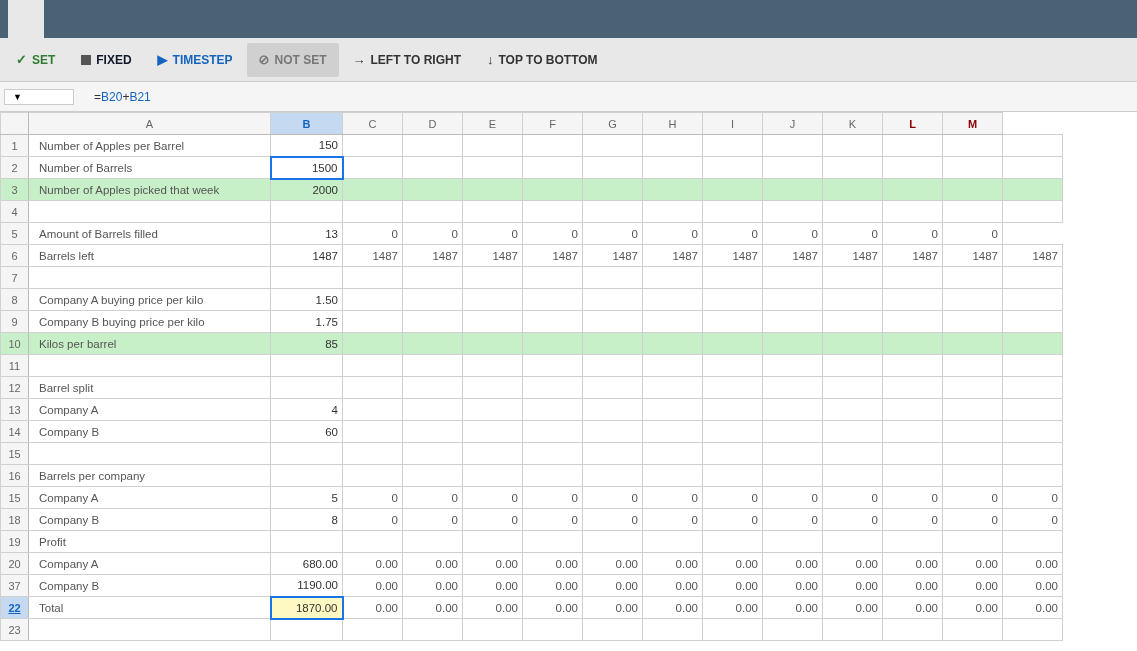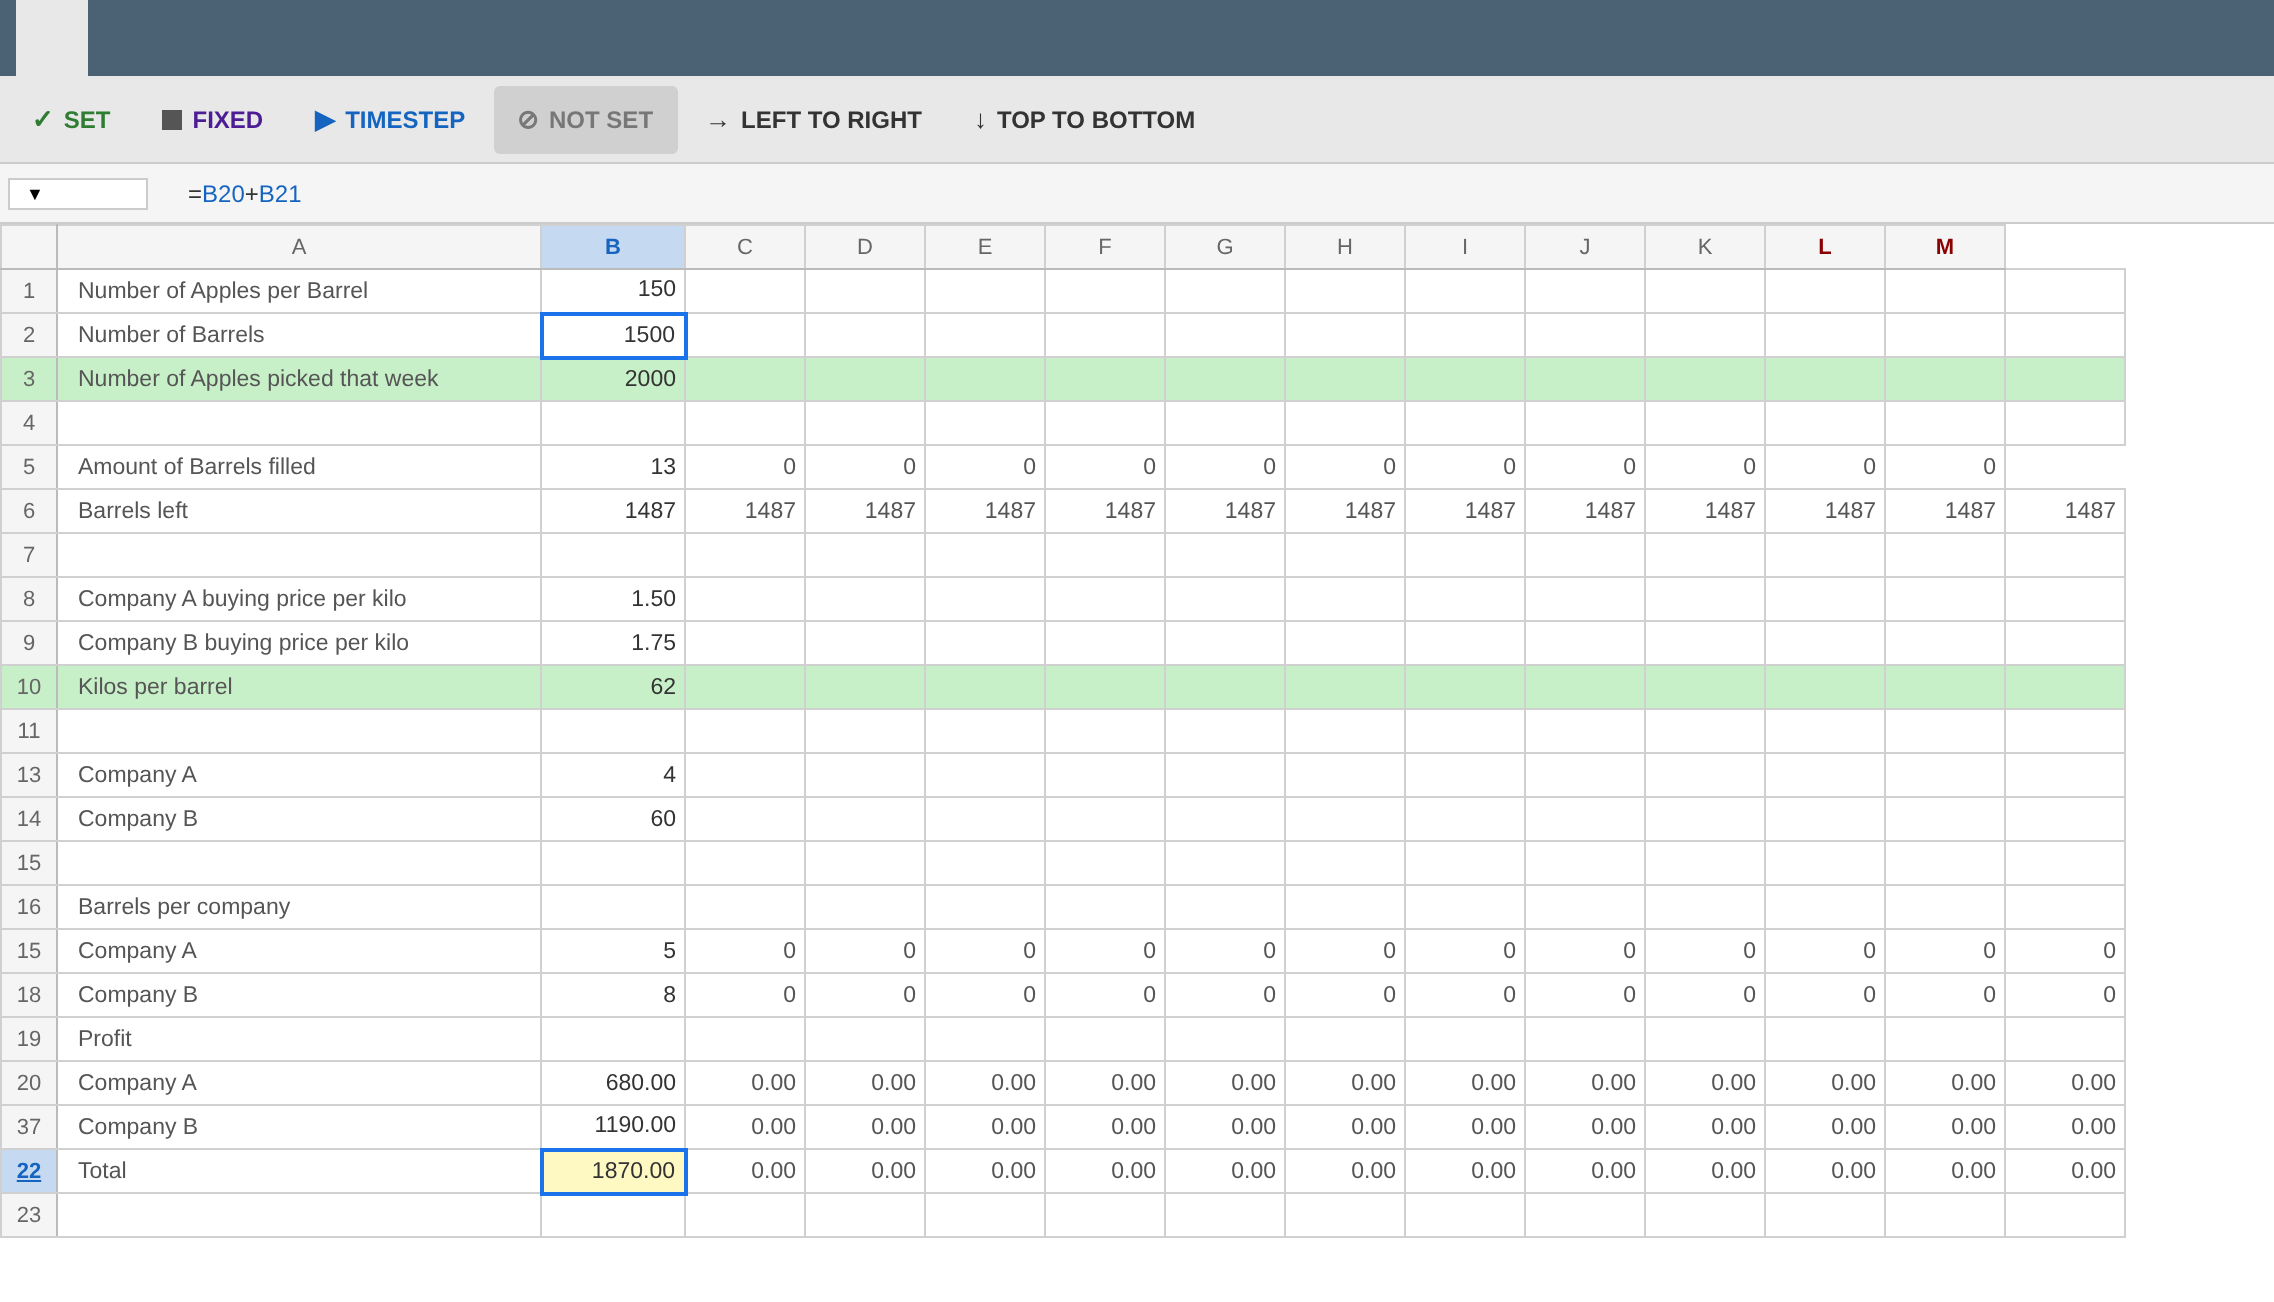--- a/index.html
+++ b/index.html
@@ -44,21 +44,21 @@
       display: flex;
       align-items: center;
       gap: 5px;
       padding: 5px 12px;
       font-size: 12px;
       font-weight: bold;
       cursor: pointer;
       border: none;
       background: transparent;
       border-radius: 3px;
-      color: #4c1d95;
+      color: #0f172a;
       height: 34px;
     }
     .toolbar-btn.active { background: #c8c8c8; }
     .toolbar-btn .icon { font-size: 13px; }
     .btn-set { color: #2e7d32; }
     .btn-fixed .icon { background: #555; width: 10px; height: 10px; display: inline-block; }
     .btn-timestep { color: #1565c0; }
     .btn-notset { color: #777; }
     .btn-ltr { color: #333; }
     .btn-ttb { color: #333; }
@@ -377,37 +377,54 @@
           <td class="cell-data"></td>
           <td class="cell-data"></td>
           <td class="cell-data"></td>
           <td class="cell-data"></td>
           <td class="cell-data"></td>
           <td class="cell-data"></td>
         </tr>
         <tr class="row-green">
           <td class="row-header">10</td>
           <td class="cell-a">Kilos per barrel</td>
-          <td class="cell-b">62</td>
+          <td class="cell-b">85</td>
           <td class="cell-data"></td>
           <td class="cell-data"></td>
           <td class="cell-data"></td>
           <td class="cell-data"></td>
           <td class="cell-data"></td>
           <td class="cell-data"></td>
           <td class="cell-data"></td>
           <td class="cell-data"></td>
           <td class="cell-data"></td>
           <td class="cell-data"></td>
           <td class="cell-data"></td>
           <td class="cell-data"></td>
         </tr>
         <tr>
           <td class="row-header">11</td>
           <td class="cell-a"></td>
+          <td class="cell-b"></td>
+          <td class="cell-data"></td>
+          <td class="cell-data"></td>
+          <td class="cell-data"></td>
+          <td class="cell-data"></td>
+          <td class="cell-data"></td>
+          <td class="cell-data"></td>
+          <td class="cell-data"></td>
+          <td class="cell-data"></td>
+          <td class="cell-data"></td>
+          <td class="cell-data"></td>
+          <td class="cell-data"></td>
+          <td class="cell-data"></td>
+        </tr>
+        <tr>
+          <td class="row-header">12</td>
+          <td class="cell-a">Barrel split</td>
           <td class="cell-b"></td>
           <td class="cell-data"></td>
           <td class="cell-data"></td>
           <td class="cell-data"></td>
           <td class="cell-data"></td>
           <td class="cell-data"></td>
           <td class="cell-data"></td>
           <td class="cell-data"></td>
           <td class="cell-data"></td>
           <td class="cell-data"></td>

